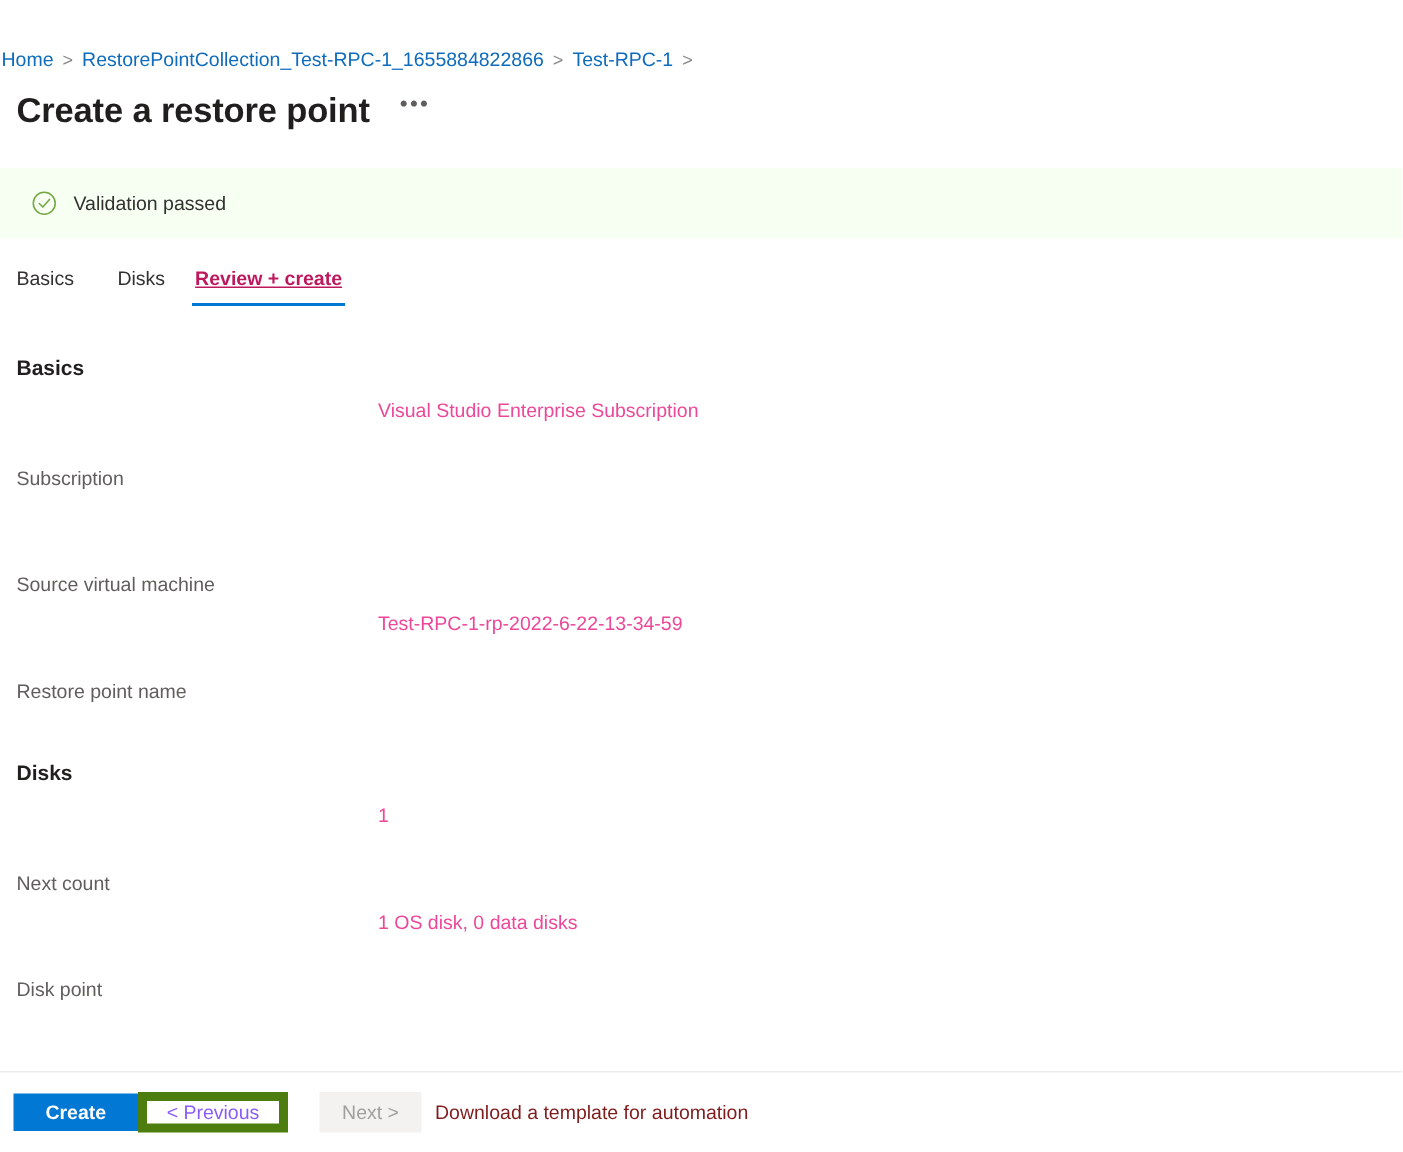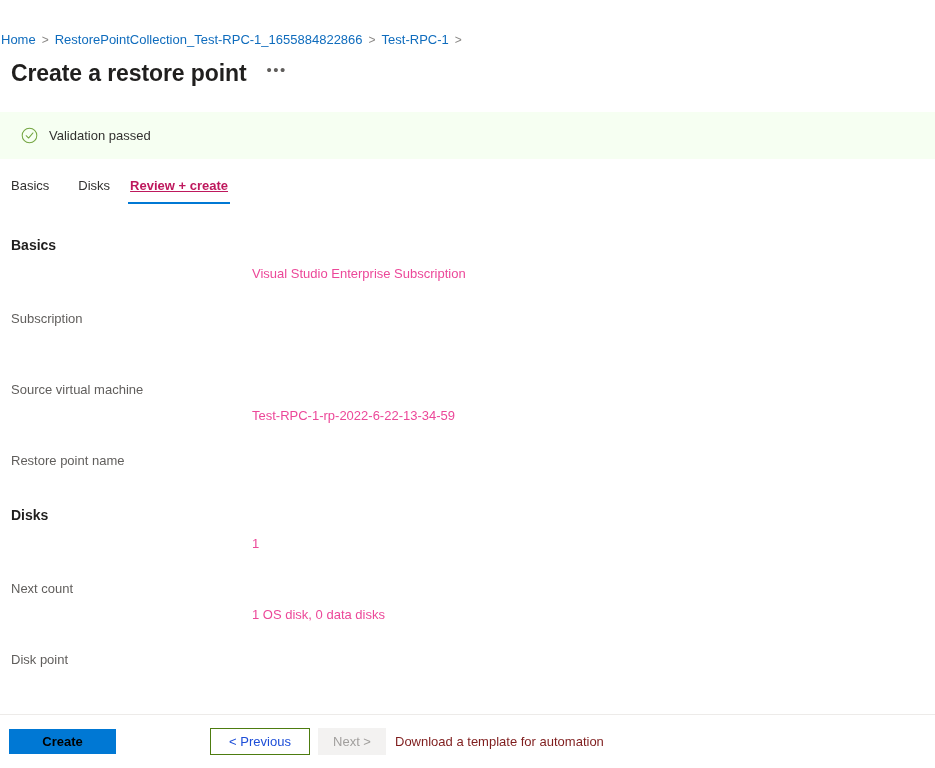--- a/index.html
+++ b/index.html
@@ -152,48 +152,47 @@
     width: 935px;
     height: 54px;
     border-top: 1px solid #edebe9;
     background: #ffffff;
     display: flex;
     align-items: center;
     box-sizing: border-box;
   }
   #create-button {
     margin-left: 9px;
-    width: 107px;
+    width: 83px;
     height: 25px;
     background: #0078d4;
-    color: #000000;
+    color: #ffffff;
     border: none;
     font-family: "Liberation Sans", sans-serif;
     font-size: 13px;
     font-weight: bold;
     cursor: pointer;
     line-height: 25px;
     padding: 0;
   }
 
   #prev-button {
-    margin-left: 94px;
     width: 100px;
     height: 27px;
     background: #ffffff;
-    border: 1px solid #4d7c0f;
-    color: #1d4ed8;
+    border: 6px solid #4d7c0f;
+    color: #8b5cf6;
     font-family: "Liberation Sans", sans-serif;
     font-size: 13px;
     cursor: pointer;
     padding: 0;
   }
 
   #next-button {
-    margin-left: 8px;
+    margin-left: 21px;
     width: 68px;
     height: 27px;
     background: #f3f2f1;
     border: none;
     color: #a19f9d;
     font-family: "Liberation Sans", sans-serif;
     font-size: 13px;
     cursor: default;
     padding: 0;
   }

